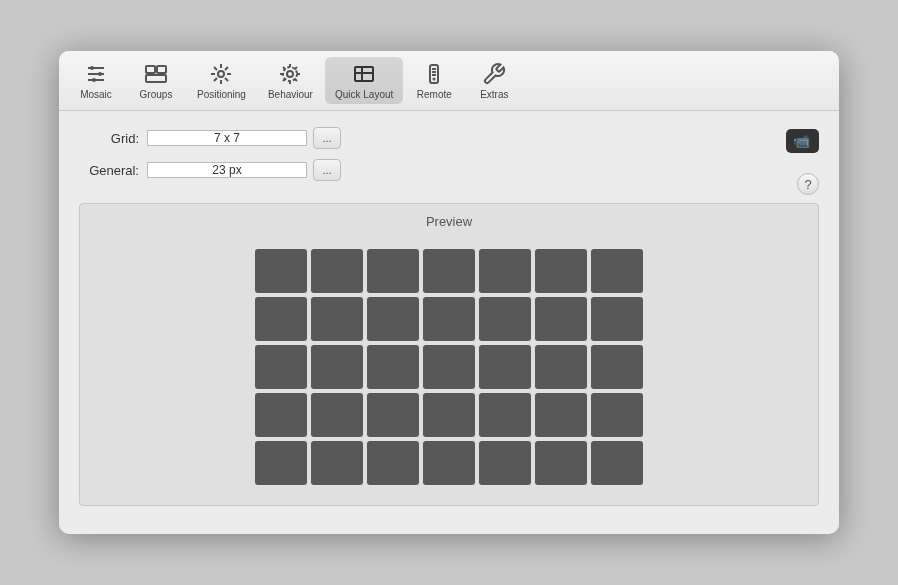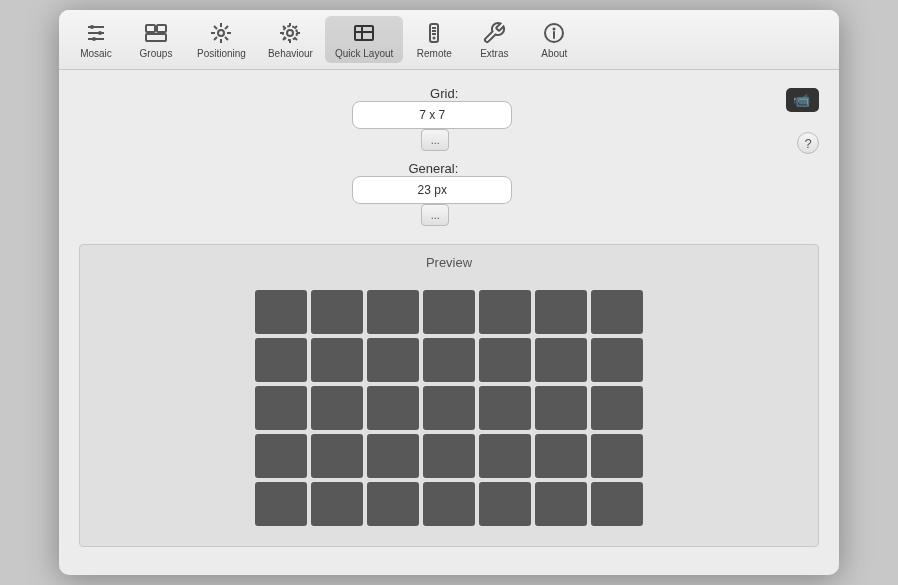--- a/index.html
+++ b/index.html
@@ -83,34 +83,33 @@
       width: 24px;
       height: 24px;
     }
     .content {
       padding: 16px 20px;
     }
     .form-row {
       display: flex;
       align-items: center;
       margin-bottom: 10px;
-      flex-direction: column;
     }
     .form-label {
       font-size: 13px;
       color: #333;
       text-align: right;
       width: 60px;
       margin-right: 8px;
     }
     .form-input {
       width: 160px;
-      height: 28px;
+      height: 16px;
       border: 1px solid #bbb;
-      border-radius: 8px;
+      border-radius: 0;
       background: white;
       font-size: 12px;
       text-align: center;
       color: #333;
       outline: none;
     }
     .form-btn {
       margin-left: 6px;
       width: 28px;
       height: 22px;
@@ -264,30 +263,20 @@
 
     <div class="toolbar-item">
       <div class="toolbar-icon">
         <svg viewBox="0 0 24 24" fill="none" stroke="#555" stroke-width="2">
           <path d="M14.7 6.3a1 1 0 0 0 0 1.4l1.6 1.6a1 1 0 0 0 1.4 0l3.77-3.77a6 6 0 0 1-7.94 7.94l-6.91 6.91a2.12 2.12 0 0 1-3-3l6.91-6.91a6 6 0 0 1 7.94-7.94l-3.76 3.76z"></path>
         </svg>
       </div>
       <span class="toolbar-label">Extras</span>
     </div>
 
-    <div class="toolbar-item">
-      <div class="toolbar-icon">
-        <svg viewBox="0 0 24 24" fill="none" stroke="#555" stroke-width="2">
-          <circle cx="12" cy="12" r="9"></circle>
-          <line x1="12" y1="8" x2="12" y2="8" stroke-width="3" stroke-linecap="round"></line>
-          <line x1="12" y1="11" x2="12" y2="17" stroke-linecap="round"></line>
-        </svg>
-      </div>
-      <span class="toolbar-label">About</span>
-    </div>
   </div>
 
   <div class="content">
     <div style="display:flex; align-items:flex-start; margin-bottom:8px;">
       <div class="form-fields">
 
         <div class="form-row">
           <label class="form-label">Grid:</label>
           <input class="form-input" type="text" value="7 x 7" style="">
           <button class="form-btn">...</button>

